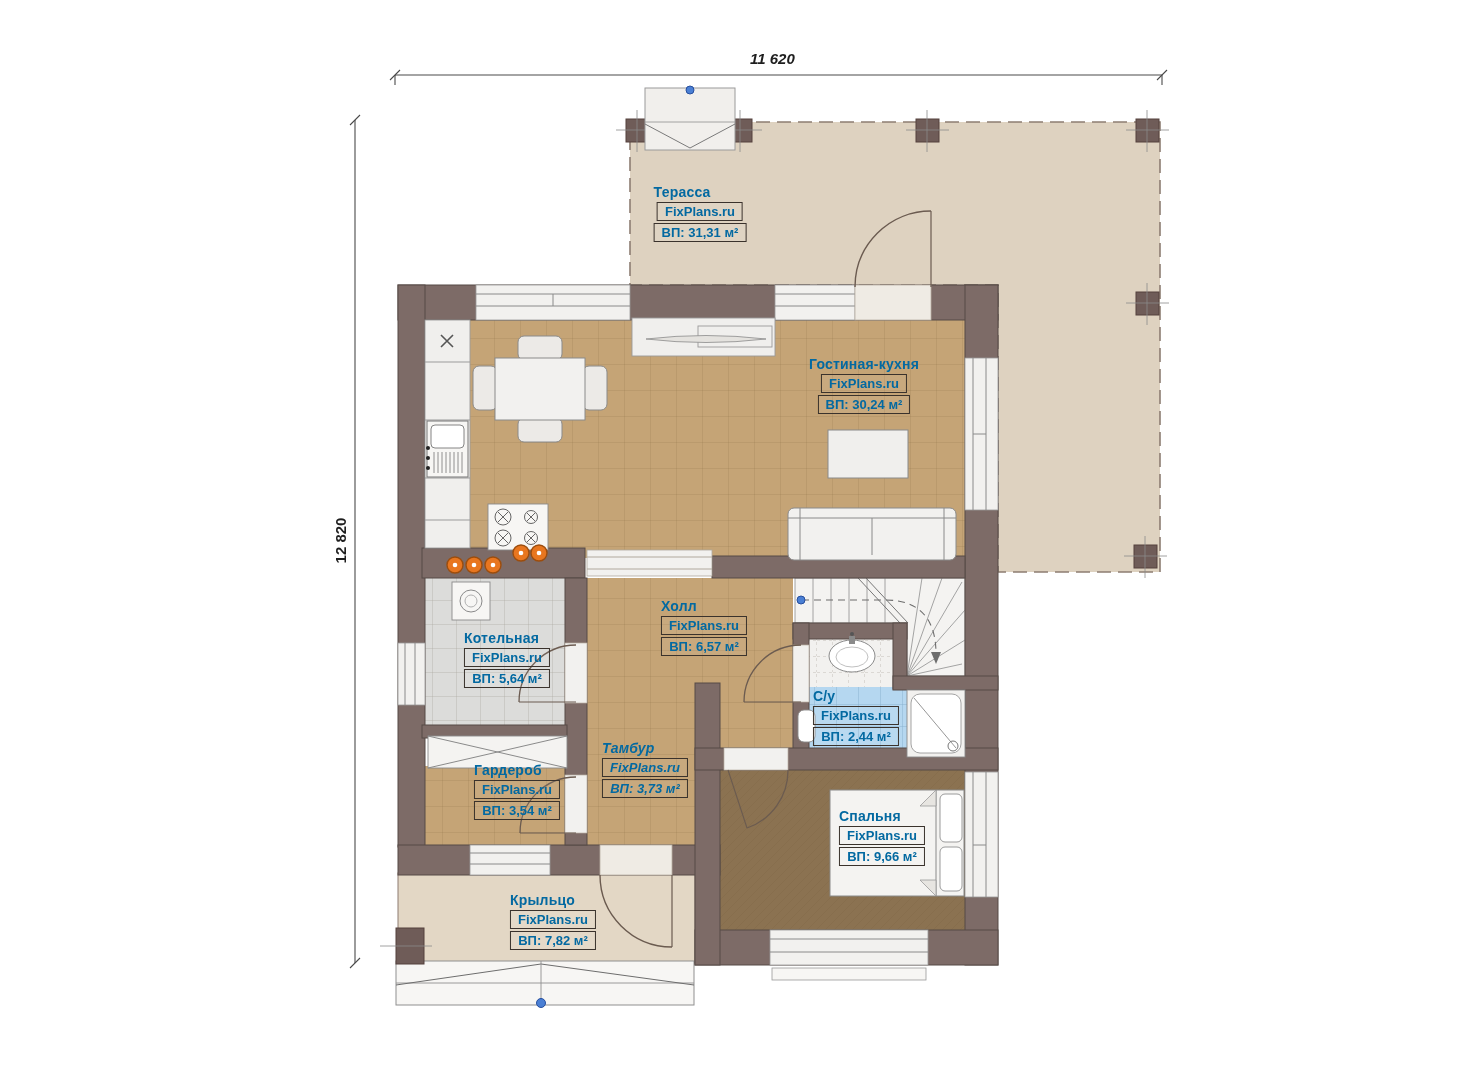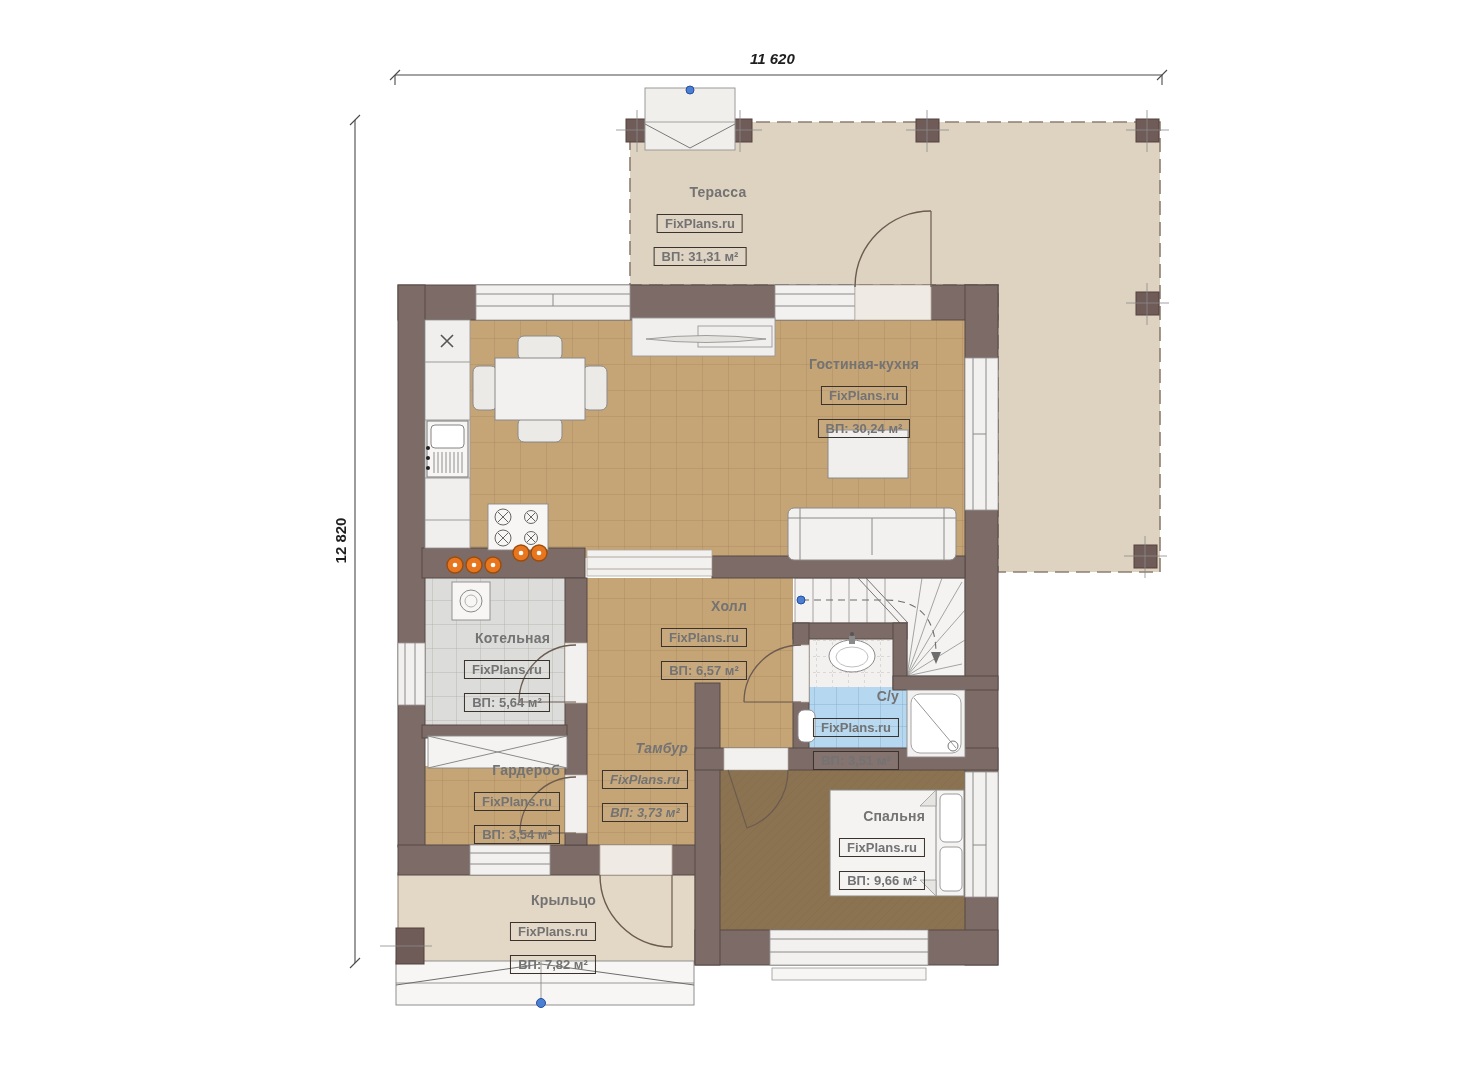--- a/index.html
+++ b/index.html
@@ -1,21 +1,21 @@
 <!DOCTYPE html>
 <html><head>
 <meta charset="utf-8">
 <style>
   html,body{margin:0;padding:0;background:#ffffff;}
   .canvas{position:relative;width:1474px;height:1080px;background:#ffffff;overflow:hidden;
           font-family:"Liberation Sans", sans-serif;}
   .plan-svg{position:absolute;left:0;top:0;}
-  .room-label{position:absolute;transform:translateX(-50%);text-align:right;color:#737373;z-index:5;}
+  .room-label{position:absolute;transform:translateX(-50%);text-align:left;color:#0369a1;z-index:5;}
   .room-name{font-size:14px;font-weight:bold;letter-spacing:.2px;margin-bottom:2px;white-space:nowrap;}
-  .room-box{display:block;width:fit-content;margin:14px auto 0 auto;border:1px solid #3a322c;
+  .room-box{display:block;width:fit-content;margin:2px auto 0 auto;border:1px solid #3a322c;
             padding:1px 7px;font-size:13px;font-weight:bold;white-space:nowrap;background:rgba(255,255,255,0.06);}
   .dim-label{position:absolute;font-size:15px;font-weight:bold;color:#1e1e1e;z-index:5;white-space:nowrap;}
   .dim-label.vert{transform:rotate(-90deg);transform-origin:center center;}
 </style>
 </head>
 <body>
 
 <div class="canvas">
 
 <svg class="plan-svg" width="1474" height="1080" viewBox="0 0 1474 1080">
@@ -411,21 +411,21 @@
 
   <div class="room-label" style="left:704px;top:598px;">
     <div class="room-name">Холл</div>
     <div class="room-box">FixPlans.ru</div>
     <div class="room-box">ВП: 6,57 м²</div>
   </div>
 
   <div class="room-label" style="left:856px;top:688px;">
     <div class="room-name">С/у</div>
     <div class="room-box">FixPlans.ru</div>
-    <div class="room-box">ВП: 3,51 м²</div>
+    <div class="room-box">ВП: 2,44 м²</div>
   </div>
 
   <div class="room-label" style="left:505px;top:762px;padding-left:24px;">
     <div class="room-name">Гардероб</div>
     <div class="room-box">FixPlans.ru</div>
     <div class="room-box">ВП: 3,54 м²</div>
   </div>
 
   <div class="room-label" style="left:645px;top:740px;font-style:italic;">
     <div class="room-name">Тамбур</div>

